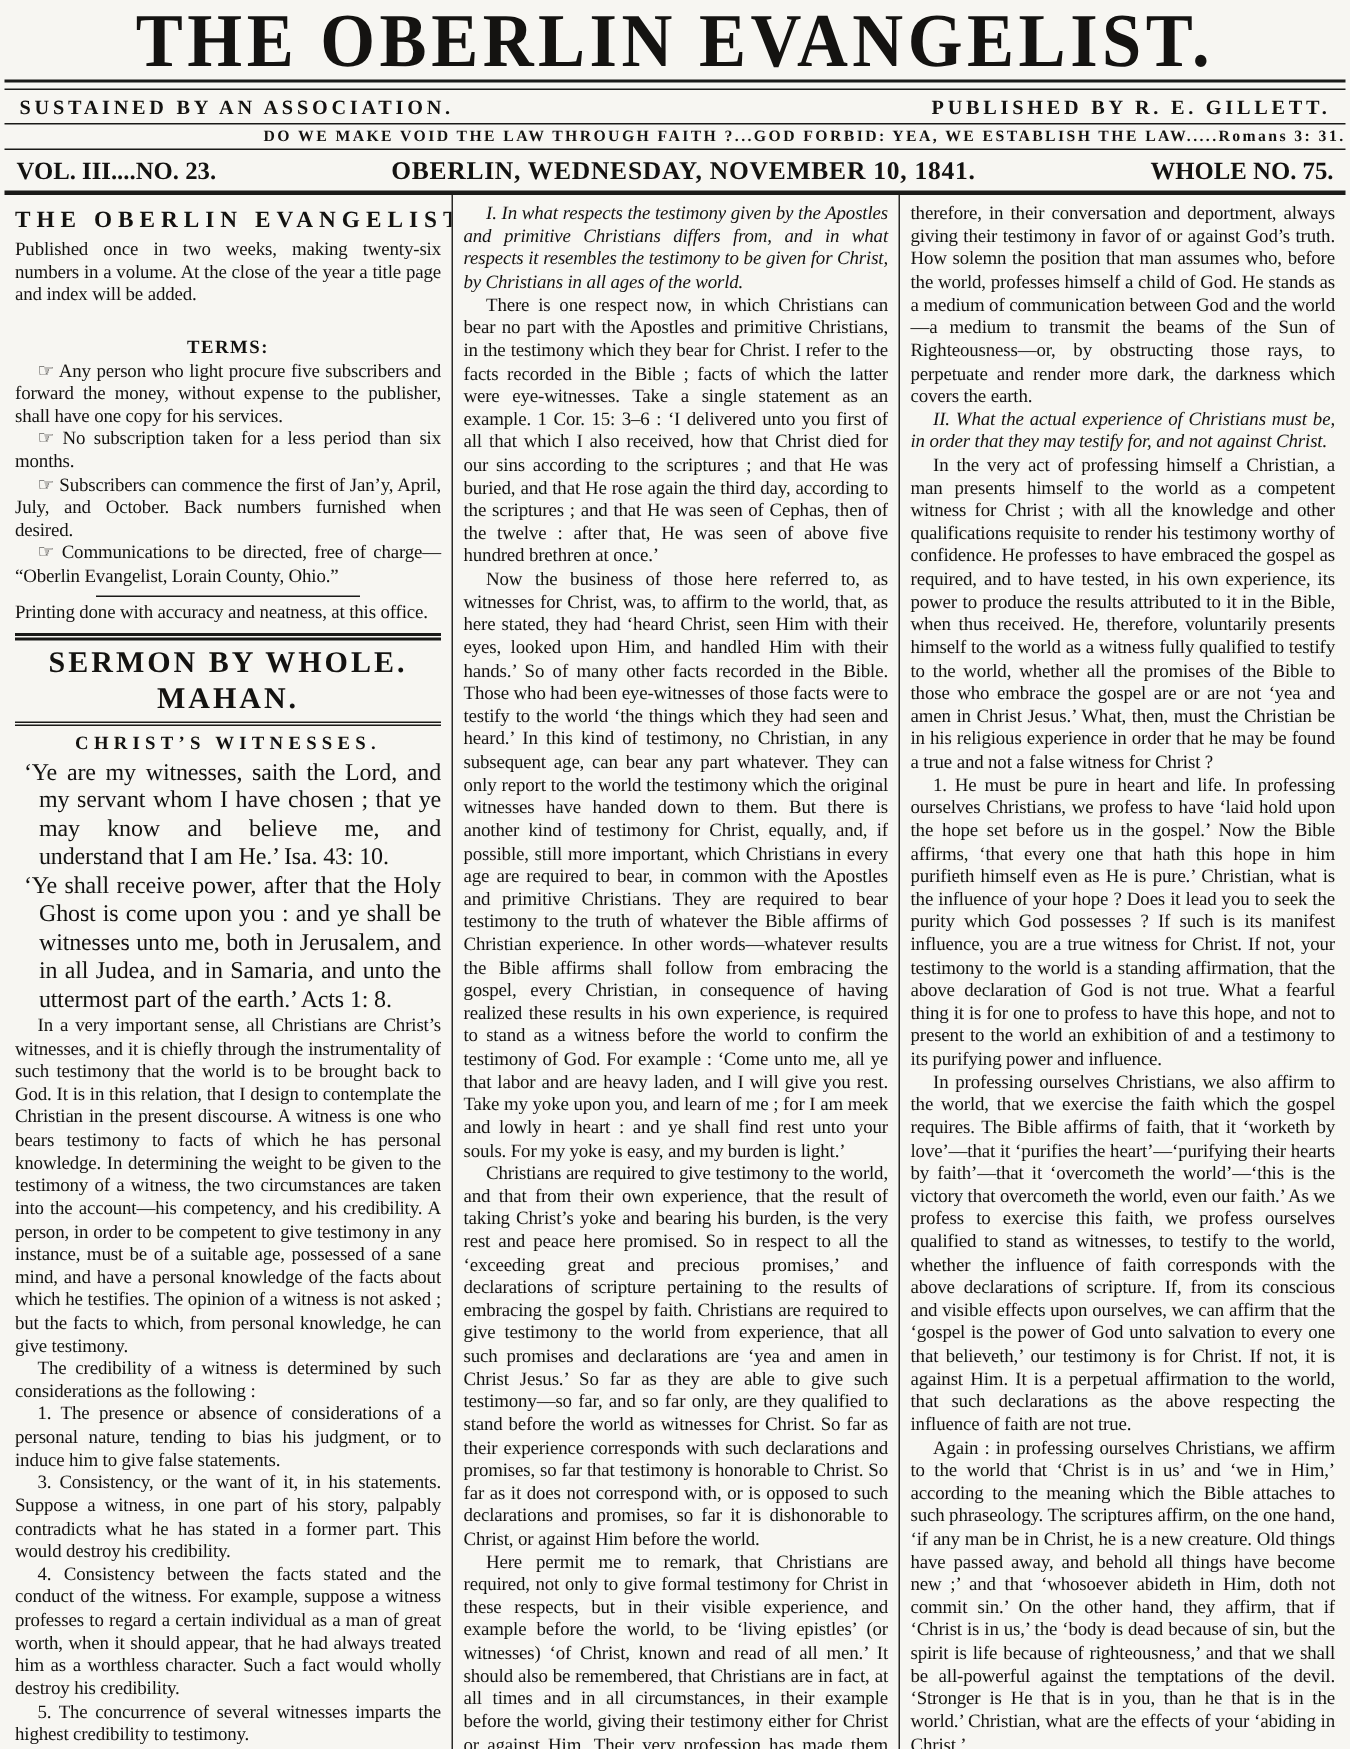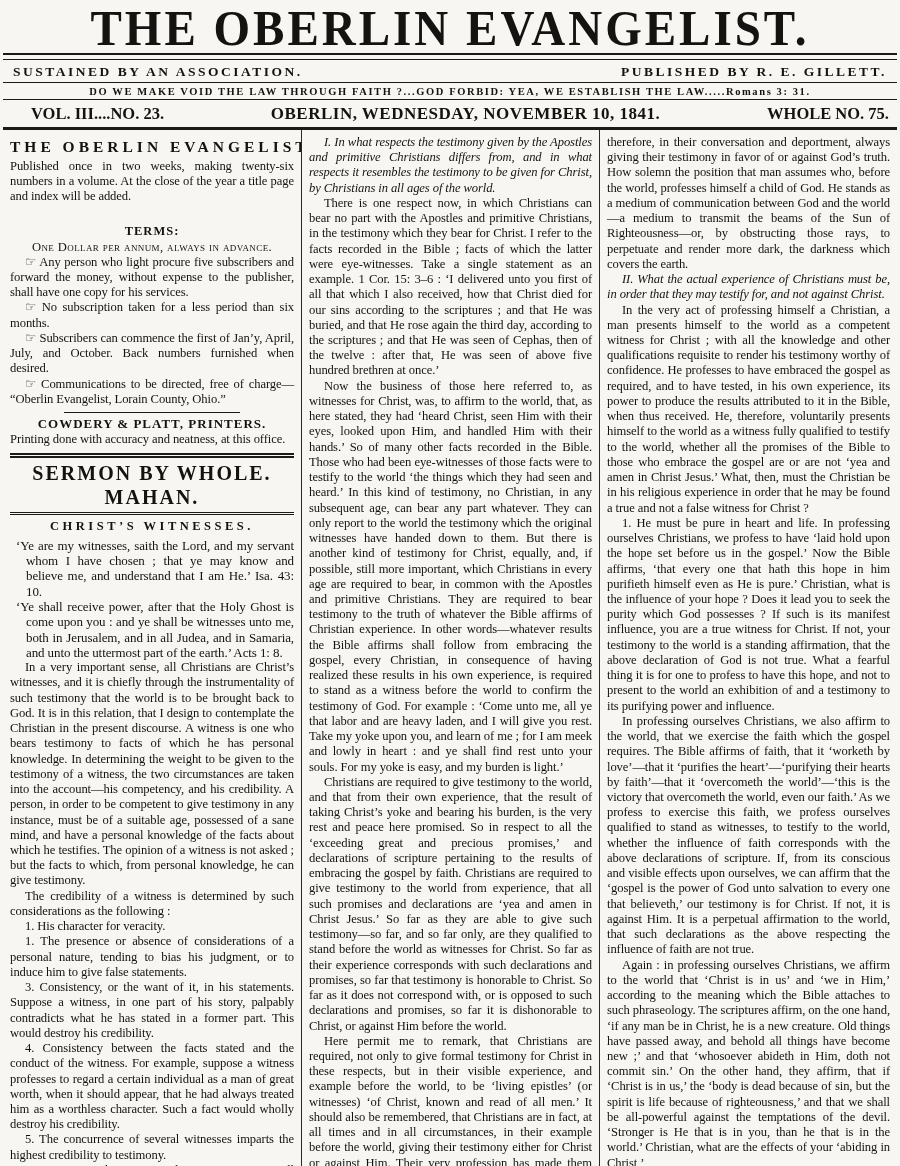--- a/index.html
+++ b/index.html
@@ -21,28 +21,27 @@
     padding-top:1px; white-space:nowrap;
   }
   .rule2 { height:4px; border-top:2px solid #1a1a18; border-bottom:1px solid #1a1a18; margin-top:2px; }
   .pubrow {
     display:flex; justify-content:space-between; align-items:baseline;
     font-weight:bold; font-size:13.5px; letter-spacing:2.5px;
     padding:4px 10px 2px 10px;
   }
   .motto-band {
     border-top:1.5px solid #1a1a18; border-bottom:1.5px solid #1a1a18;
-    text-align:center; font-weight:bold; font-size:10.5px; letter-spacing:1.6px;
+    text-align:right; font-weight:bold; font-size:10.5px; letter-spacing:1.6px;
     padding:3px 0 2px 0;
   }
   .volrow {
     display:flex; justify-content:space-between; align-items:baseline;
     font-weight:bold; font-size:16.5px;
     padding:4px 8px 3px 8px;
-    margin-left:20px;
   }
   .volrow .center { font-size:17px; letter-spacing:0.5px; }
 
   
   .columns { display:flex; height:1048px; overflow:hidden; }
   .col {
     width:300px; box-sizing:border-box;
     padding:5px 7px 0 7px;
     font-size:12.6px; line-height:1.21; text-align:justify;
     overflow:hidden; letter-spacing:-0.1px;
@@ -70,21 +69,21 @@
     margin-top:6px;
     border-top:5px double #1a1a18; border-bottom:3px double #1a1a18;
     text-align:center; font-weight:bold; font-size:20px; letter-spacing:2px;
     padding:3px 0 3px 0; text-indent:0;
   }
   .sermon-sub {
     text-align:center; font-weight:bold; font-size:12.5px; letter-spacing:3.5px;
     margin:4px 0 3px 0; text-indent:0;
   }
   .epigraph {
-    font-size:13px; line-height:1.18;
+    font-size:16px; line-height:1.18;
     margin-left:16px; text-indent:-10px; text-align:justify;
   }
   .prop { font-variant:small-caps; letter-spacing:0.5px; }
 </style>
 </head>
 <body>
 
 <div class="page">
 
   <header class="masthead">
@@ -104,38 +103,35 @@
     </div>
   </header>
 
   <main class="columns">
 
     <section class="col">
       <div>
         <p class="prospectus-head">THE OBERLIN EVANGELIST,</p>
         <p class="noindent">Published once in two weeks, making twenty-six numbers in a volume.  At the close of the year a title page and index will be added.</p>
         <p class="terms-label">TERMS:</p>
-        <p class="terms-line sc">One Dollar per annum, always in advance.</p>
         <p class="notice">☞ Any person who light procure five subscribers and forward the money, without expense to the publisher, shall have one copy for his services.</p>
         <p class="notice">☞ No subscription taken for a less period than six months.</p>
         <p class="notice">☞ Subscribers can commence the first of Jan’y, April, July, and October.  Back numbers furnished when desired.</p>
         <p class="notice">☞ Communications to be directed, free of charge— “Oberlin Evangelist, Lorain County, Ohio.”</p>
         <div class="short-rule"></div>
-        <p class="printers">COWDERY &amp; PLATT, PRINTERS.</p>
         <p class="noindent">Printing done with accuracy and neatness, at this office.</p>
       </div>
 
       <div>
         <p class="sermon-head">SERMON BY WHOLE. MAHAN.</p>
         <p class="sermon-sub">CHRIST’S WITNESSES.</p>
         <p class="epigraph">‘Ye are my witnesses, saith the Lord, and my servant whom I have chosen ; that ye may know and believe me, and understand that I am He.’  Isa. 43: 10.</p>
         <p class="epigraph">‘Ye shall receive power, after that the Holy Ghost is come upon you : and ye shall be witnesses unto me, both in Jerusalem, and in all Judea, and in Samaria, and unto the uttermost part of the earth.’  Acts 1: 8.</p>
         <p>In a very important sense, all Christians are Christ’s witnesses, and it is chiefly through the instrumentality of such testimony that the world is to be brought back to God.  It is in this relation, that I design to contemplate the Christian in the present discourse.  A witness is one who bears testimony to facts of which he has personal knowledge.  In determining the weight to be given to the testimony of a witness, the two circumstances are taken into the account—his competency, and his credibility.  A person, in order to be competent to give testimony in any instance, must be of a suitable age, possessed of a sane mind, and have a personal knowledge of the facts about which he testifies.  The opinion of a witness is not asked ; but the facts to which, from personal knowledge, he can give testimony.</p>
         <p>The credibility of a witness is determined by such considerations as the following :</p>
-        <p>1.  His character for veracity.</p>
         <p>1.  The presence or absence of considerations of a personal nature, tending to bias his judgment, or to induce him to give false statements.</p>
         <p>3.  Consistency, or the want of it, in his statements.  Suppose a witness, in one part of his story, palpably contradicts what he has stated in a former part.   This would destroy his credibility.</p>
         <p>4.  Consistency between the facts stated and the conduct of the witness.  For example, suppose a witness professes to regard a certain individual as a man of great worth, when it should appear, that he had always treated him as a worthless character.  Such a fact would wholly destroy his credibility.</p>
         <p>5.  The concurrence of several witnesses imparts the highest credibility to testimony.</p>
         <p>In presenting Christians as Christ’s witnesses, I will direct the attention of the reader to the following propositions :</p>
         <p class="prop">I. In what respects the testimony given by the Apostles and primitive Christians differs from, and in what respects it resembles the testimony to be given for Christ, by Christians in all ages of the world.</p>
 
       </div>
     </section>
 

